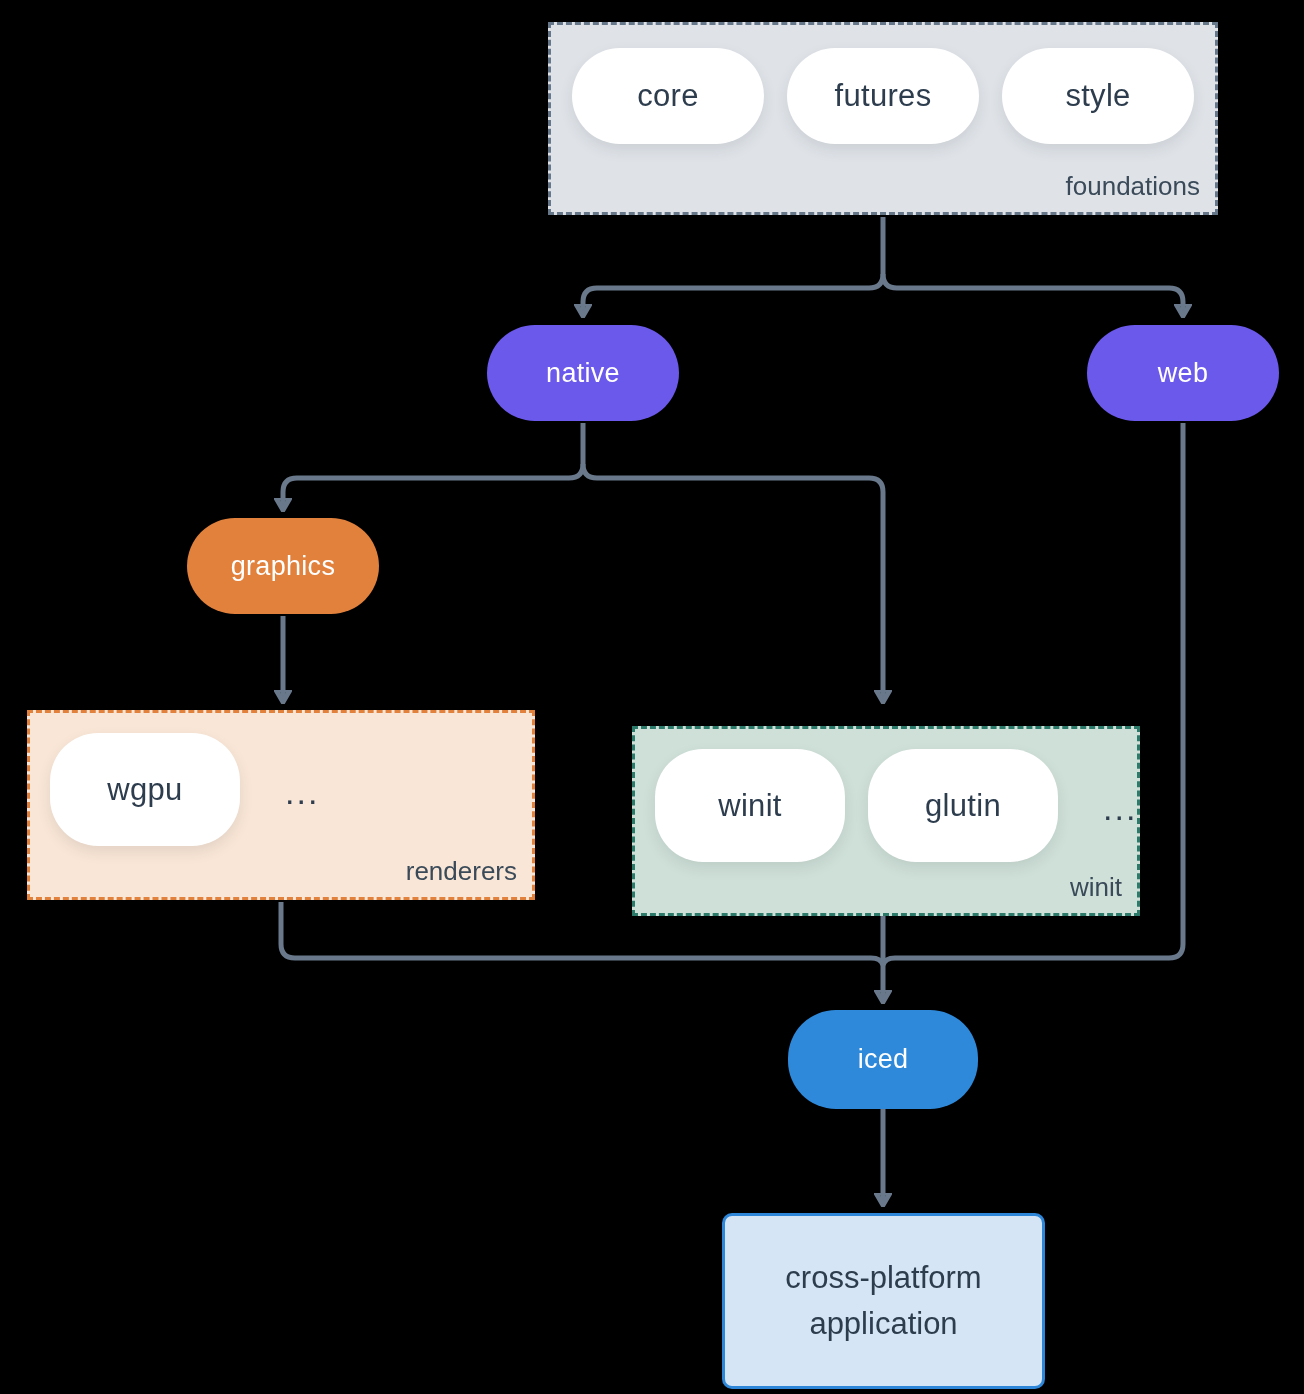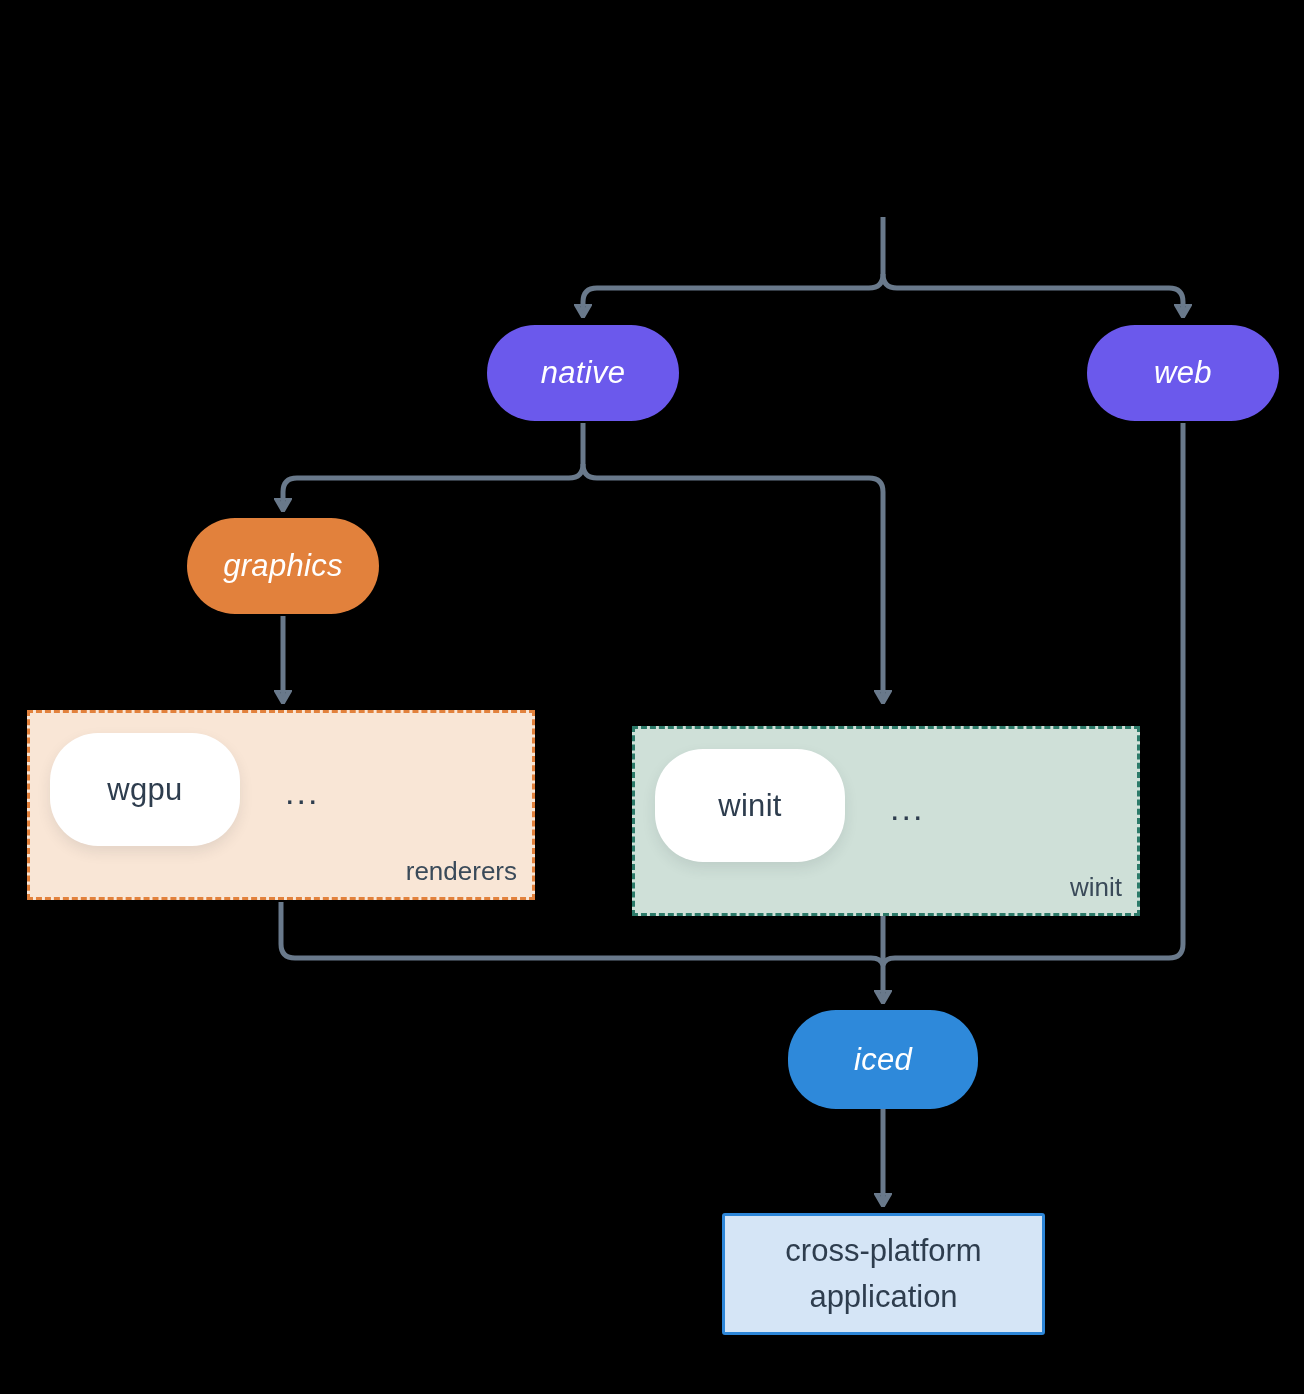--- a/index.html
+++ b/index.html
@@ -51,32 +51,32 @@
     margin-left:22px;padding-top:6px;
   }
   .group-label{
     position:absolute;right:15px;bottom:10px;
     color:var(--label-text,#3a4a59);
     font-size:26px;font-weight:500;
   }
   .node{
     position:absolute;display:flex;align-items:center;justify-content:center;
     border-radius:48px;color:var(--node-text-light,#ffffff);
-    font-size:31px;font-weight:500;letter-spacing:.3px;font-style:italic;
+    font-size:27px;font-weight:500;letter-spacing:.3px;
   }
   .node-native{left:487px;top:325px;width:192px;height:96px;background:var(--purple,#6b59ec);}
   .node-web{left:1087px;top:325px;width:192px;height:96px;background:var(--purple,#6b59ec);}
   .node-graphics{left:187px;top:518px;width:192px;height:96px;background:var(--orange,#e2813c);}
   .node-iced{left:788px;top:1010px;width:190px;height:99px;background:var(--blue,#2e89da);}
   .app-box{
-    position:absolute;left:722px;top:1213px;width:323px;height:122px;
+    position:absolute;left:722px;top:1213px;width:323px;height:176px;
     box-sizing:border-box;
     background:var(--app-fill,#d5e5f6);
     border:3px solid var(--app-border,#2d86d8);
-    border-radius:3px;
+    border-radius:10px;
     display:flex;align-items:center;justify-content:center;text-align:center;
     color:var(--node-text-dark,#2e3d4e);
     font-size:31px;font-weight:500;line-height:1.5;
     padding:0 28px;
   }
 </style>
 </head>
 <body>
 
 <div class="canvas">
@@ -96,37 +96,46 @@
 
     <path d="M283,616 V702" marker-end="url(#arrowhead)"></path>
 
     <path d="M281,902 V944 Q281,958 295,958 H871 Q881,958 883,965"></path>
     <path d="M1183,423 V944 Q1183,958 1169,958 H895 Q885,958 883,965"></path>
     <path d="M883,902 V1002" marker-end="url(#arrowhead)"></path>
 
     <path d="M883,1107 V1205" marker-end="url(#arrowhead)"></path>
   </svg>
 
+  <div class="group group-foundations">
+    <div class="pill-row">
+      <div class="pill pill-white">core</div>
+      <div class="pill pill-white">futures</div>
+      <div class="pill pill-white">style</div>
+    </div>
+    <div class="group-label">foundations</div>
+  </div>
 
   <div class="node node-native">native</div>
   <div class="node node-web">web</div>
 
   <div class="node node-graphics">graphics</div>
 
   <div class="group group-renderers">
     <div class="pill-row">
       <div class="pill pill-white">wgpu</div>
       <div class="ellipsis">...</div>
     </div>
     <div class="group-label">renderers</div>
   </div>
 
   <div class="group group-shells">
     <div class="pill-row">
       <div class="pill pill-white">winit</div>
+      <div class="pill pill-white">glutin</div>
       <div class="ellipsis">...</div>
     </div>
     <div class="group-label">winit</div>
   </div>
 
   <div class="node node-iced">iced</div>
 
   <div class="app-box">cross-platform application</div>
 
 </div>

